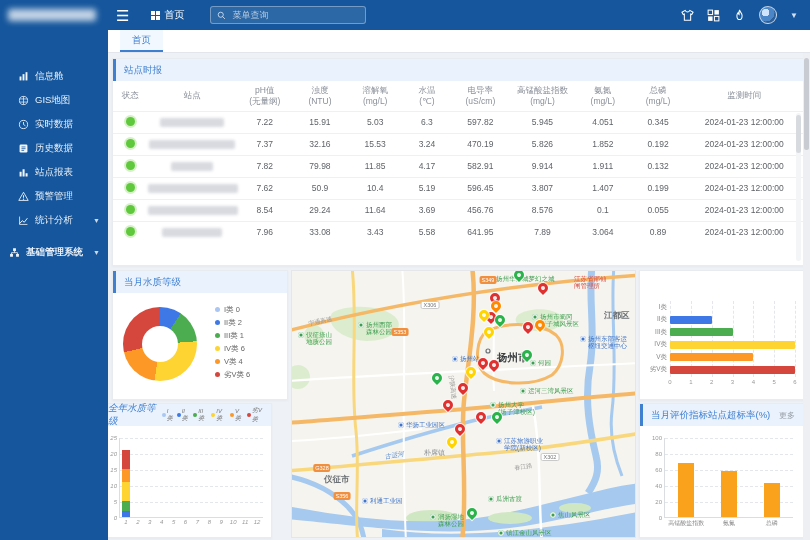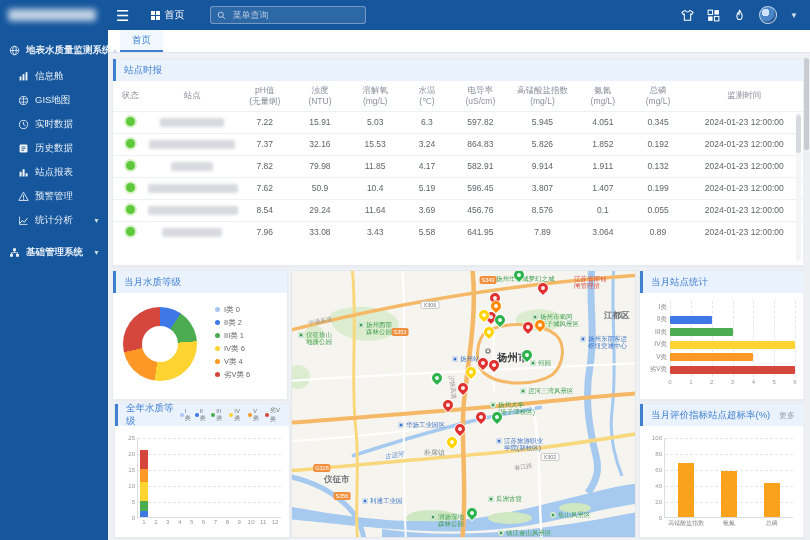--- a/index.html
+++ b/index.html
@@ -122,29 +122,20 @@
         </svg>
       <svg class="tico" viewBox="0 0 14 14">
           <path d="M7 1 C7.4 3 9.8 4.4 9.8 7.2 C9.8 9.6 8.6 11.4 7 11.4 C5.4 11.4 4.2 9.6 4.2 7.2 C4.2 5.8 4.8 4.9 5.4 4.1 C5.5 5 6 5.6 6.6 5.9 C6.3 4.2 6.6 2.4 7 1 Z" fill="none" stroke="#fff" stroke-width="1.1"></path>
         </svg>
       <div class="avatar"></div>
       <span class="chev">▼</span>
     </div>
   </div>
 
   <div class="sidebar">
-    <div class="snav root" style="top:8px">
-      <svg class="ic" viewBox="0 0 14 14">
-          <circle cx="7" cy="7" r="5.4" fill="none" stroke="#fff" stroke-width="1"></circle>
-          <ellipse cx="7" cy="7" rx="2.4" ry="5.4" fill="none" stroke="#fff" stroke-width="1"></ellipse>
-          <line x1="1.6" y1="7" x2="12.4" y2="7" stroke="#fff" stroke-width="1"></line>
-        </svg>
-      <span>地表水质量监测系统</span>
-      <span class="arr">▲</span>
-    </div>
     <div class="snav child" style="top:58px">
       <svg class="ic" viewBox="0 0 14 14">
           <circle cx="7" cy="7" r="5.2" fill="none" stroke="#fff" stroke-width="1"></circle>
           <path d="M2 5 h10 M2 9 h10 M7 1.8 v10.4" stroke="#fff" stroke-width=".9" fill="none"></path>
         </svg>
       <span>GIS地图</span>
     </div>
     <div class="snav child" style="top:34px">
       <svg class="ic" viewBox="0 0 14 14">
           <rect x="2" y="7" width="2.4" height="5" fill="#fff"></rect>
@@ -248,21 +239,21 @@
             </tr>
             <tr>
               <td><span class="dot"></span></td>
               <td>
                 <div class="nameblur" style="width:86px"></div>
               </td>
               <td>7.37</td>
               <td>32.16</td>
               <td>15.53</td>
               <td>3.24</td>
-              <td>864.83</td>
+              <td>470.19</td>
               <td>5.826</td>
               <td>1.852</td>
               <td>0.192</td>
               <td>2024-01-23 12:00:00</td>
             </tr>
             <tr>
               <td><span class="dot"></span></td>
               <td>
                 <div class="nameblur" style="width:42px"></div>
               </td>
@@ -355,21 +346,21 @@
           <span class="sw" style="background:#FD9827"></span>
           <span>V类 4</span>
         </div>
         <div class="li">
           <span class="sw" style="background:#D5463D"></span>
           <span>劣V类 6</span>
         </div>
       </div>
   </div>
 
-  <div class="panel" style="left:114px;top:403px;width:176px;height:135px;">
+  <div class="panel" style="left:96px;top:403px;width:176px;height:135px;font-style:italic;">
     <div class="ptitle" style="padding-right:4px">
       <span>全年水质等级</span>
       <div class="st-leg" id="st-legend">
           <span class="li"><span class="sw" style="background:#A9C7F2"></span>I类</span>
           <span class="li"><span class="sw" style="background:#3E78E7"></span>II类</span>
           <span class="li"><span class="sw" style="background:#4CAD50"></span>III类</span>
           <span class="li"><span class="sw" style="background:#FDD431"></span>IV类</span>
           <span class="li"><span class="sw" style="background:#FD9827"></span>V类</span>
           <span class="li"><span class="sw" style="background:#D5463D"></span>劣V类</span>
         </div>
@@ -559,23 +550,20 @@
         <div class="pin" style="left:222px;top:-1px;background:#2BB34B"></div>
         <div class="pin" style="left:203px;top:44px;background:#2BB34B"></div>
         <div class="pin" style="left:230px;top:79px;background:#2BB34B"></div>
         <div class="pin" style="left:140px;top:102px;background:#2BB34B"></div>
         <div class="pin" style="left:200px;top:141px;background:#2BB34B"></div>
         <div class="pin" style="left:175px;top:237px;background:#2BB34B"></div>
       </div>
   </div>
 
   <div class="panel" style="left:639px;top:270px;width:165px;height:130px;">
-    <div class="ptitle">
-        <span>当月站点统计</span>
-      </div>
     <div id="hbar" style="position:absolute;left:6px;top:30px;right:8px;bottom:14px;">
         <div style="position:relative;width:100%;height:100%">
           <div class="gridv" style="left:calc(24px + (100% - 24px)*0);height:76px;"></div>
           <div class="hb-xt" style="left:calc(24px + (100% - 24px)*0);top:78px;">0</div>
           <div class="gridv" style="left:calc(24px + (100% - 24px)*0.16666666666666663);height:76px;"></div>
           <div class="hb-xt" style="left:calc(24px + (100% - 24px)*0.16666666666666663);top:78px;">1</div>
           <div class="gridv" style="left:calc(24px + (100% - 24px)*0.33333333333333326);height:76px;"></div>
           <div class="hb-xt" style="left:calc(24px + (100% - 24px)*0.33333333333333326);top:78px;">2</div>
           <div class="gridv" style="left:calc(24px + (100% - 24px)*0.5);height:76px;"></div>
           <div class="hb-xt" style="left:calc(24px + (100% - 24px)*0.5);top:78px;">3</div>

